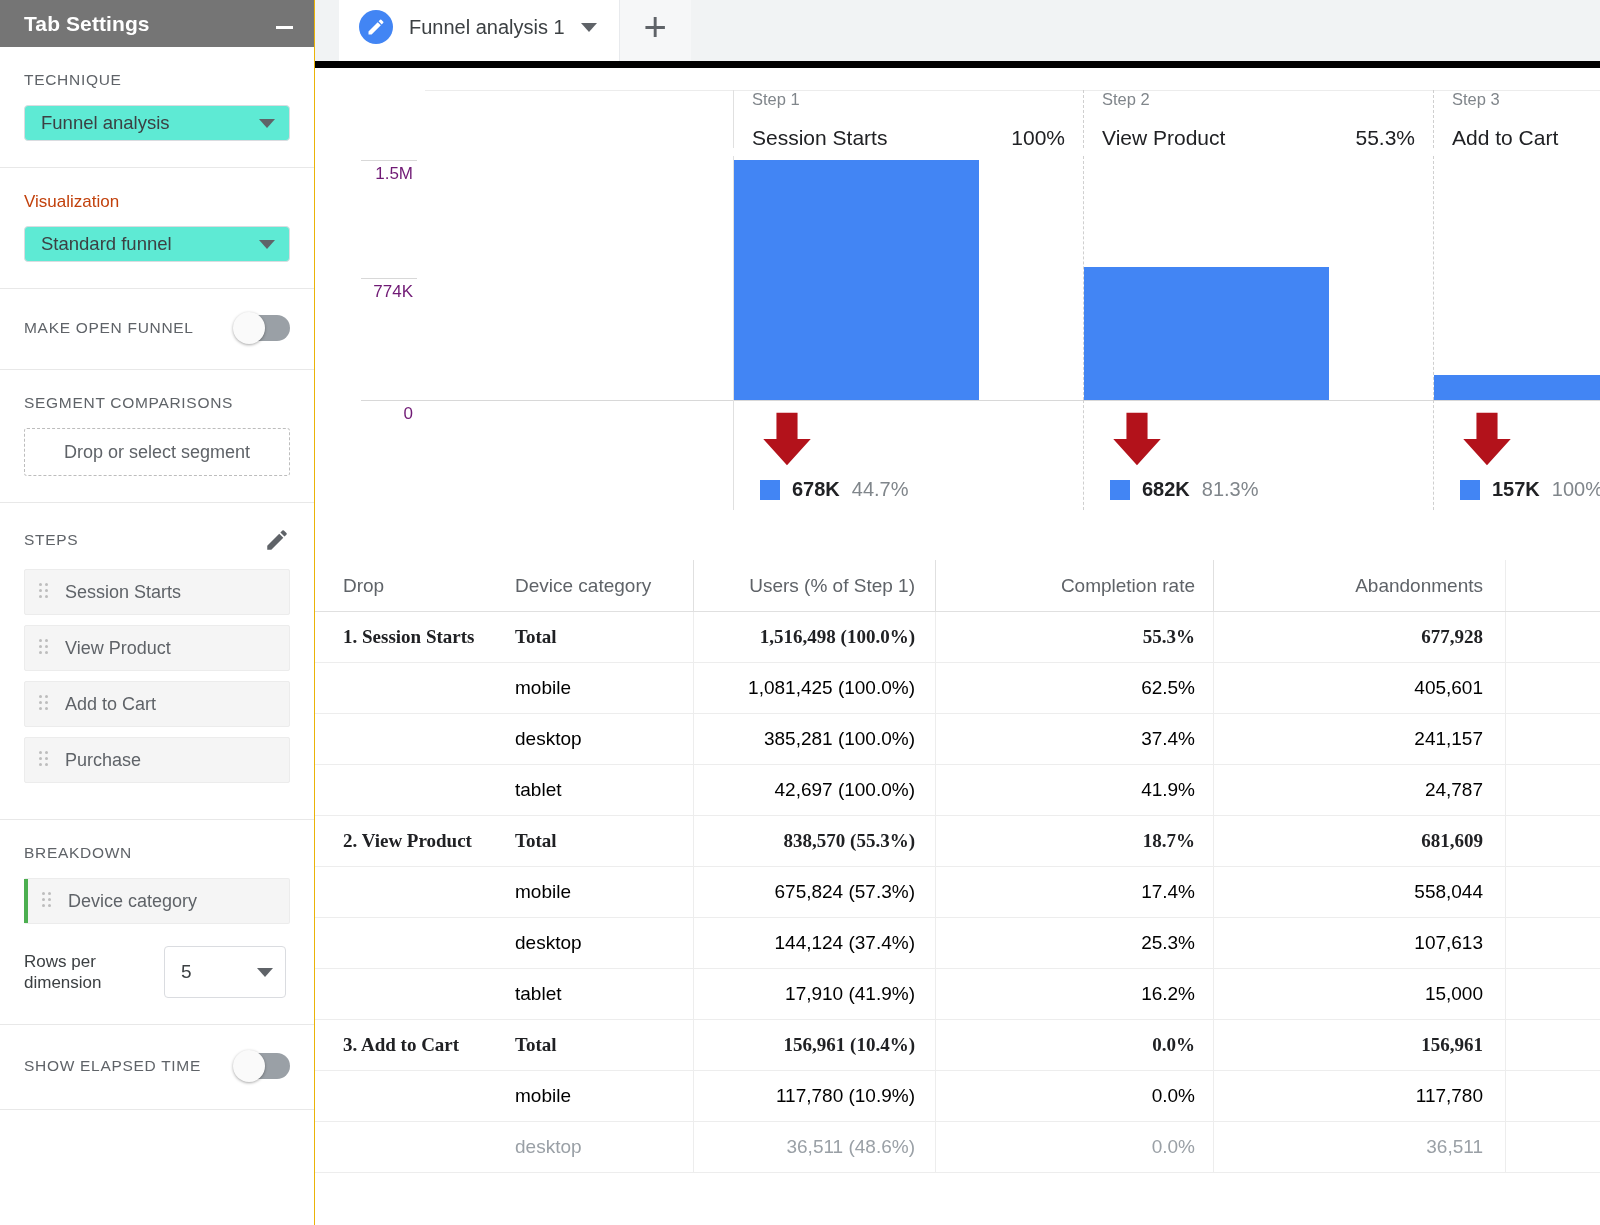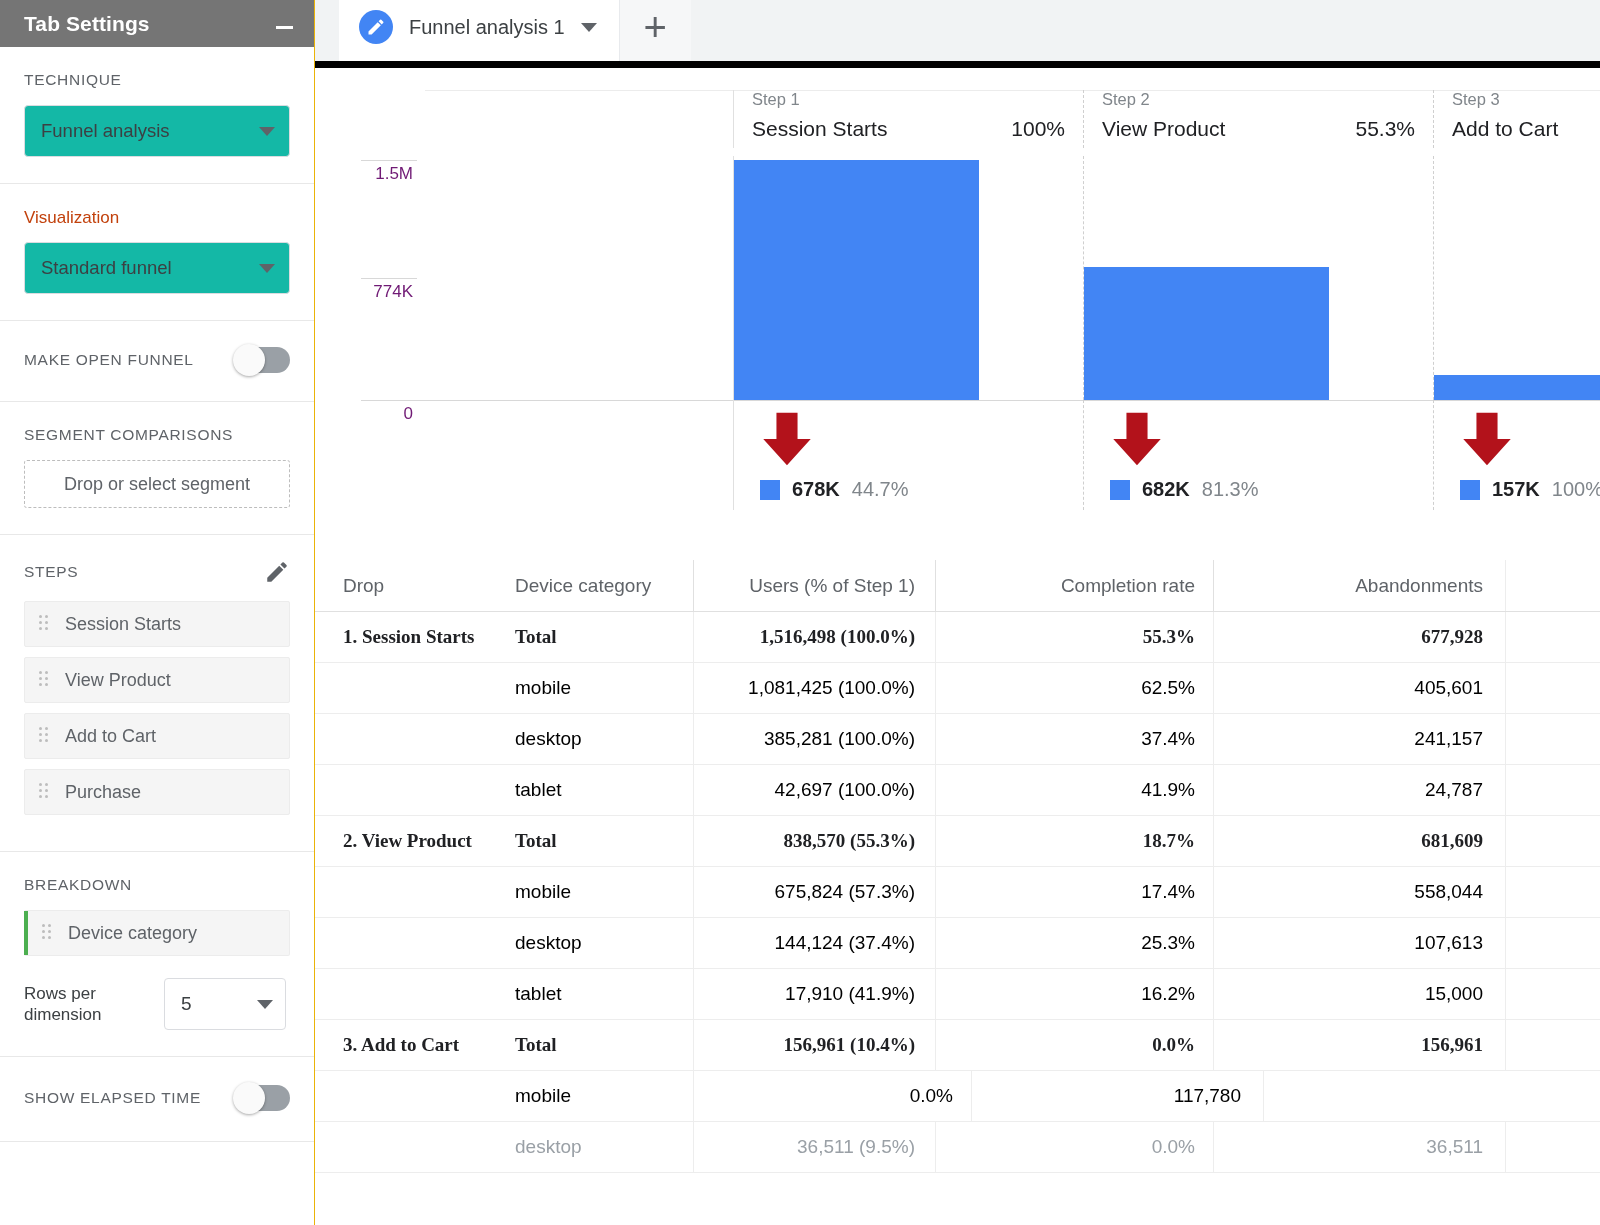--- a/index.html
+++ b/index.html
@@ -38,23 +38,23 @@
   .side-section { padding: 24px 24px 26px 24px; border-bottom: 1px solid #e8e8e8; }
   .side-label {
     font-size: 15.5px; color: #5f6368; letter-spacing: .7px;
     text-transform: uppercase; margin-bottom: 16px;
   }
   .side-label-plain {
     font-size: 17px; color: #c2410c; letter-spacing: 0;
     text-transform: none; margin-bottom: 14px;
   }
   .select-box {
-    height: 52px; border: 1px solid #dadce0; border-radius: 4px;
+    height: 36px; border: 1px solid #dadce0; border-radius: 4px;
     display: flex; align-items: center; padding: 0 14px 0 16px;
-    background: #14b8a6; cursor: pointer;
+    background: #5eead4; cursor: pointer;
   }
   .select-box .sel-val { flex: 1; font-size: 18.5px; color: #3c4043; }
   .caret {
     width: 0; height: 0; border-left: 8px solid transparent;
     border-right: 8px solid transparent; border-top: 9px solid #5f6368;
   }
 
   .row-between { display: flex; align-items: center; justify-content: space-between; }
   .toggle {
     width: 54px; height: 26px; border-radius: 13px;
@@ -128,21 +128,21 @@
     border-left: 1px solid #e8eaed;
   }
 
   
   .funnel { position: relative; height: 470px; }
   .step-head {
     position: absolute; top: 22px; height: 58px;
     border-left: 1px dashed #cfcfcf; padding-left: 18px;
   }
   .step-head.first { border-left: 1px solid #e0e0e0; }
-  .step-kicker { font-size: 16.5px; color: #80868b; margin-bottom: 8px; }
+  .step-kicker { font-size: 16.5px; color: #80868b; margin-bottom: 17px; }
   .step-row { display: flex; align-items: baseline; }
   .step-name { font-size: 21px; color: #202124; flex: 1; white-space: nowrap; }
   .step-pct { font-size: 21px; color: #202124; padding-right: 18px; }
   .headline-rule {
     position: absolute; left: 110px; right: 0; top: 22px;
     border-top: 1px solid #ececec;
   }
 
   .plot { position: absolute; left: 0; right: 0; top: 88px; height: 340px; }
   .ytick { position: absolute; font-size: 17px; color: #701a75; text-align: right; width: 64px; }
@@ -488,28 +488,29 @@
     <div class="c-step">3. Add to Cart</div>
     <div class="c-dev">Total</div>
     <div class="c-users">156,961 (10.4%)</div>
     <div class="c-comp">0.0%</div>
     <div class="c-aband">156,961</div>
     <div class="c-tail"></div>
   </div>
           <div class="trow">
     <div class="c-step"></div>
     <div class="c-dev">mobile</div>
+    <div class="c-users">117,780 (10.9%)</div>
     <div class="c-comp">0.0%</div>
     <div class="c-aband">117,780</div>
     <div class="c-tail"></div>
   </div>
           <div class="trow faded">
     <div class="c-step"></div>
     <div class="c-dev">desktop</div>
-    <div class="c-users">36,511 (9.5%)</div>
+    <div class="c-users">36,511 (48.6%)</div>
     <div class="c-comp">0.0%</div>
     <div class="c-aband">36,511</div>
     <div class="c-tail"></div>
   </div>
         </div>
     </div>
 
   </div>
 </div>
 

